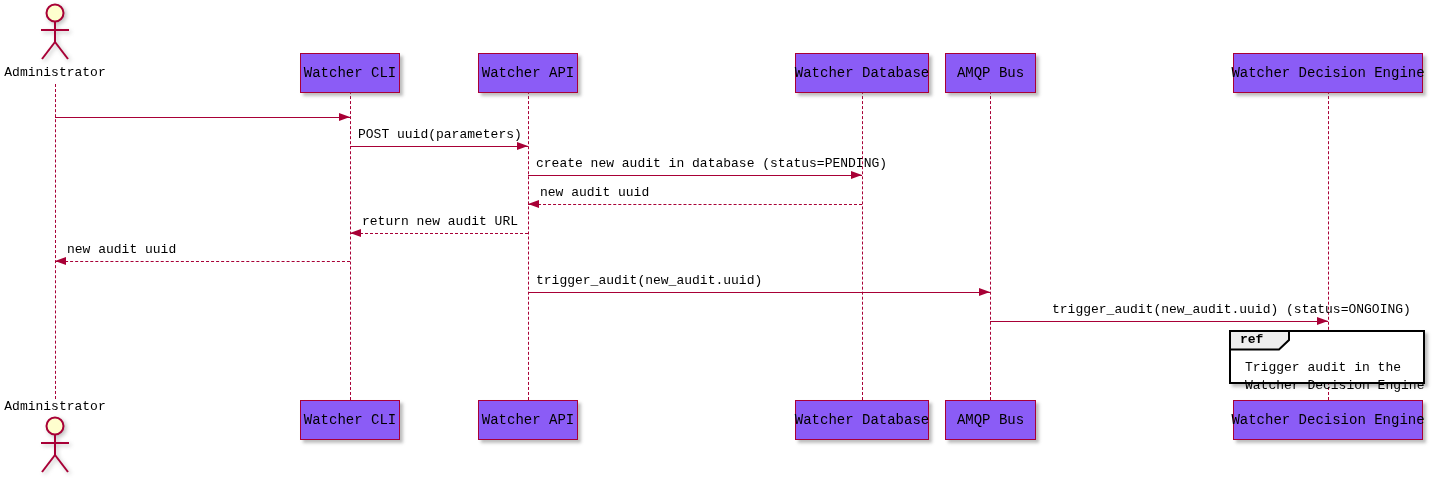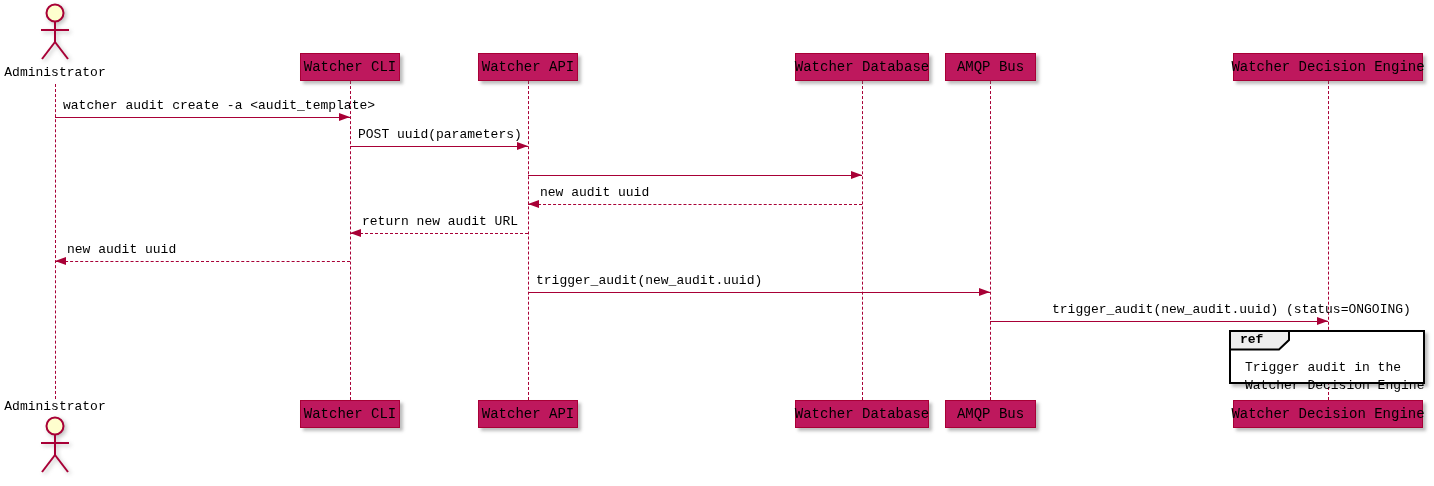--- a/index.html
+++ b/index.html
@@ -2,22 +2,22 @@
 <html><head>
 <meta charset="utf-8">
 <style>
   html,body { margin:0; padding:0; background:#ffffff; }
   #canvas {
     position:relative; width:1434px; height:486px; background:#ffffff;
     font-family:Liberation Mono, monospace; color:#000;
     overflow:hidden;
   }
   .pbox {
-    position:absolute; height:28px; box-sizing:border-box;
-    background:#be185d; border:1.6px solid #A80036;
+    position:absolute; height:40px; box-sizing:border-box;
+    background:#8b5cf6; border:1.6px solid #A80036;
     box-shadow:3px 3px 3px rgba(110,110,110,0.45);
     display:flex; align-items:center; justify-content:center;
     font-size:14px; white-space:nowrap; z-index:3;
   }
   .lifeline {
     position:absolute; width:0; border-left:1px dashed #A80036; z-index:1;
   }
   .msg-label {
     position:absolute; font-size:13px; white-space:nowrap; height:17px;
     z-index:2;
@@ -66,28 +66,28 @@
   <div class="lifeline" style="left:862px;  top:81px; height:319px;"></div>
   <div class="lifeline" style="left:990px;  top:81px; height:319px;"></div>
   <div class="lifeline" style="left:1328px; top:81px; height:319px;"></div>
 
   <div class="pbox" style="left:300px; top:53px; width:100px;">Watcher CLI</div>
   <div class="pbox" style="left:478px; top:53px; width:100px;">Watcher API</div>
   <div class="pbox" style="left:795px; top:53px; width:134px;">Watcher Database</div>
   <div class="pbox" style="left:945px; top:53px; width:91px;">AMQP Bus</div>
   <div class="pbox" style="left:1233px; top:53px; width:190px;">Watcher Decision Engine</div>
 
-  <div class="msg-label" style="left:63px; top:98px;">watcher audit create -a &lt;audit_template&gt;</div>
   <div class="msg-line solid" style="left:55px; top:117px; width:295px;"></div>
   <div class="arrowhead right" style="left:339px; top:113px;"></div>
 
   <div class="msg-label" style="left:358px; top:127px;">POST uuid(parameters)</div>
   <div class="msg-line solid" style="left:350px; top:146px; width:178px;"></div>
   <div class="arrowhead right" style="left:517px; top:142px;"></div>
 
+  <div class="msg-label" style="left:536px; top:156px;">create new audit in database (status=PENDING)</div>
   <div class="msg-line solid" style="left:528px; top:175px; width:334px;"></div>
   <div class="arrowhead right" style="left:851px; top:171px;"></div>
 
   <div class="msg-label" style="left:540px; top:185px;">new audit uuid</div>
   <div class="msg-line dotted" style="left:528px; top:204px; width:334px;"></div>
   <div class="arrowhead left" style="left:528px; top:200px;"></div>
 
   <div class="msg-label" style="left:362px; top:214px;">return new audit URL</div>
   <div class="msg-line dotted" style="left:350px; top:233px; width:178px;"></div>
   <div class="arrowhead left" style="left:350px; top:229px;"></div>

